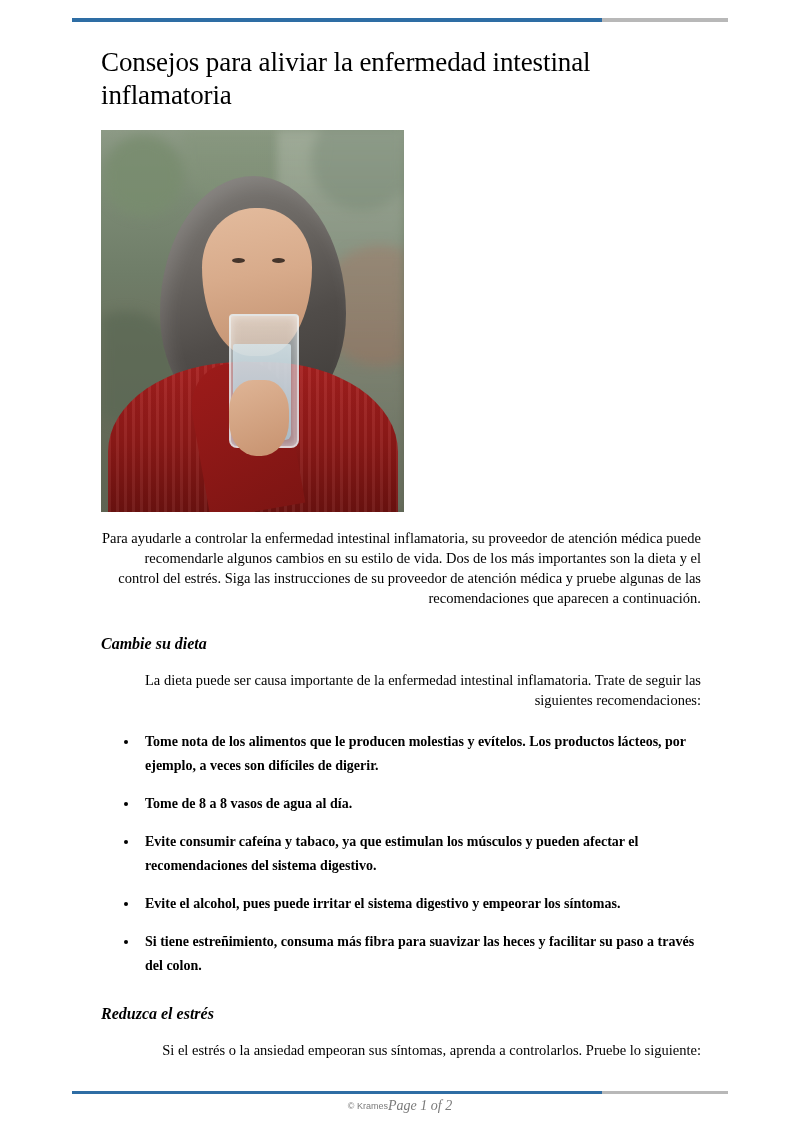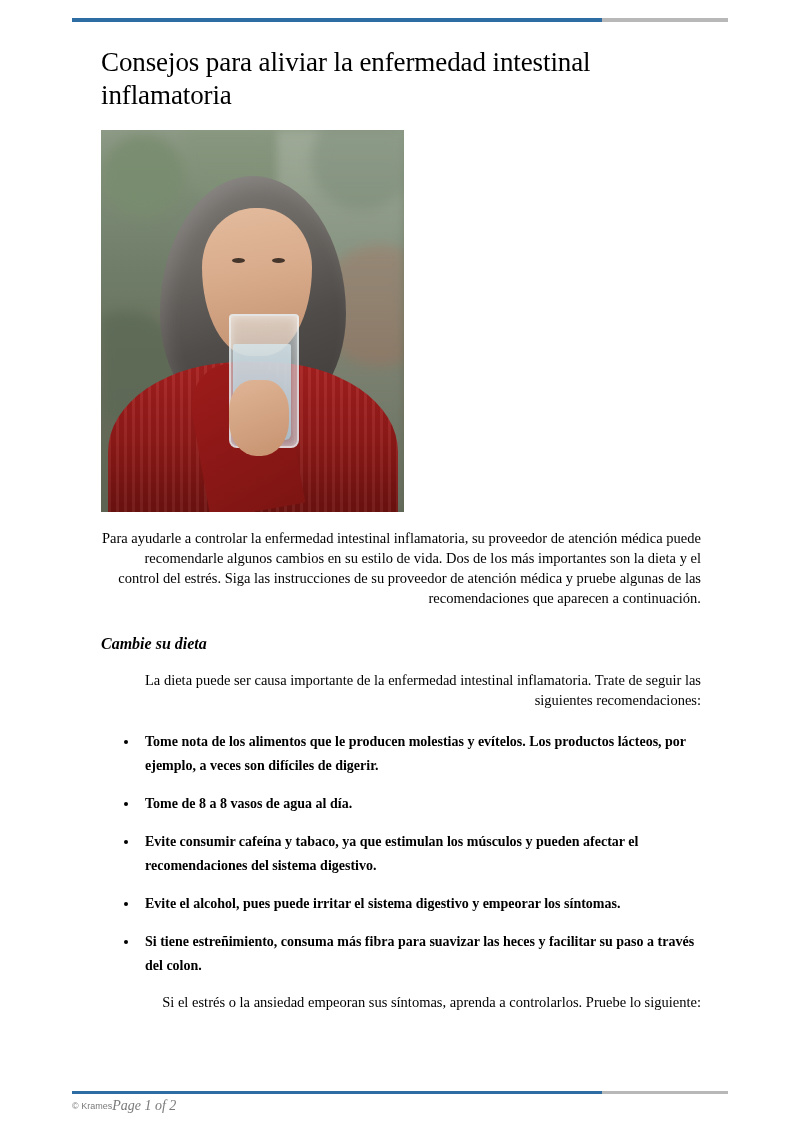--- a/index.html
+++ b/index.html
@@ -233,21 +233,21 @@
     flex: 1 1 auto;
     background: #b8b8b8;
     height: 3px;
   }
   .footer {
     position: absolute;
     bottom: 16px;
     left: 72px;
     width: 656px;
     display: flex;
-    justify-content: flex-start;
+    justify-content: center;
     align-items: center;
     font-size: 9px;
     color: #7a7a7a;
   }
   .footer .copyright {
     font-family: "Liberation Sans", sans-serif;
     font-size: 9px;
   }
   .footer .pageinfo {
     font-family: "Liberation Serif", serif;
@@ -290,20 +290,21 @@
     <h2 class="section-head">Cambie su dieta</h2>
     <p class="body-text">La dieta puede ser causa importante de la enfermedad intestinal inflamatoria. Trate de seguir las siguientes recomendaciones:</p>
     <ul class="tips">
       <li>Tome nota de los alimentos que le producen molestias y evítelos. Los productos lácteos, por ejemplo, a veces son difíciles de digerir.</li>
       <li>Tome de 8 a 8 vasos de agua al día.</li>
       <li>Evite consumir cafeína y tabaco, ya que estimulan los músculos y pueden afectar el recomendaciones del sistema digestivo.</li>
       <li>Evite el alcohol, pues puede irritar el sistema digestivo y empeorar los síntomas.</li>
       <li>Si tiene estreñimiento, consuma más fibra para suavizar las heces y facilitar su paso a través del colon.</li>
     </ul>
 
+    <h2 class="section-head">Reduzca el estrés</h2>
     <p class="body-text">Si el estrés o la ansiedad empeoran sus síntomas, aprenda a controlarlos. Pruebe lo siguiente:</p>
 
   </div>
 
   <div class="bottom-rule">
     <div class="seg-blue"></div>
     <div class="seg-gray"></div>
   </div>
 
   <div class="footer">

